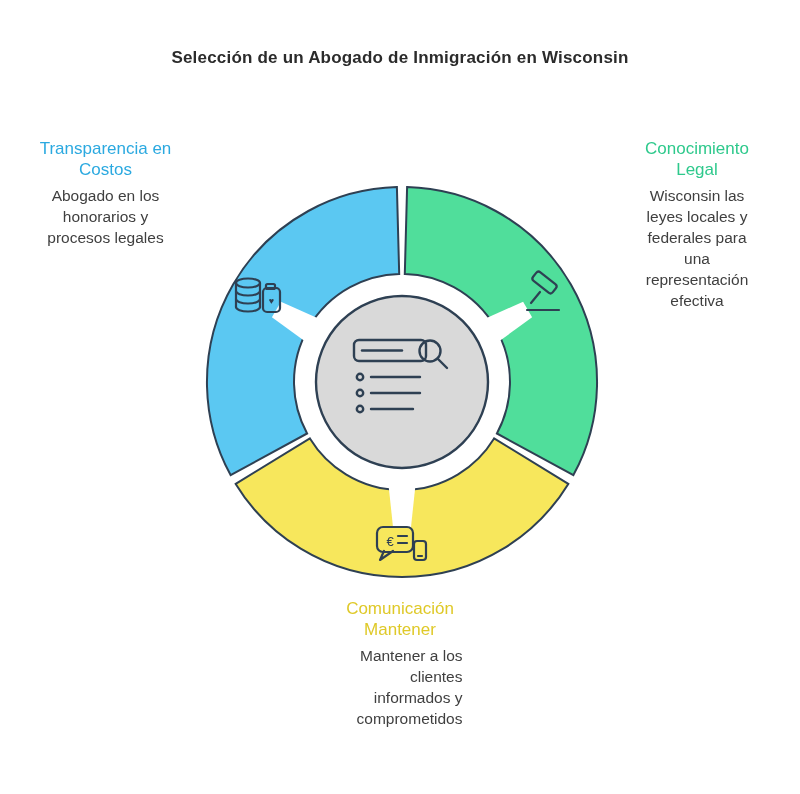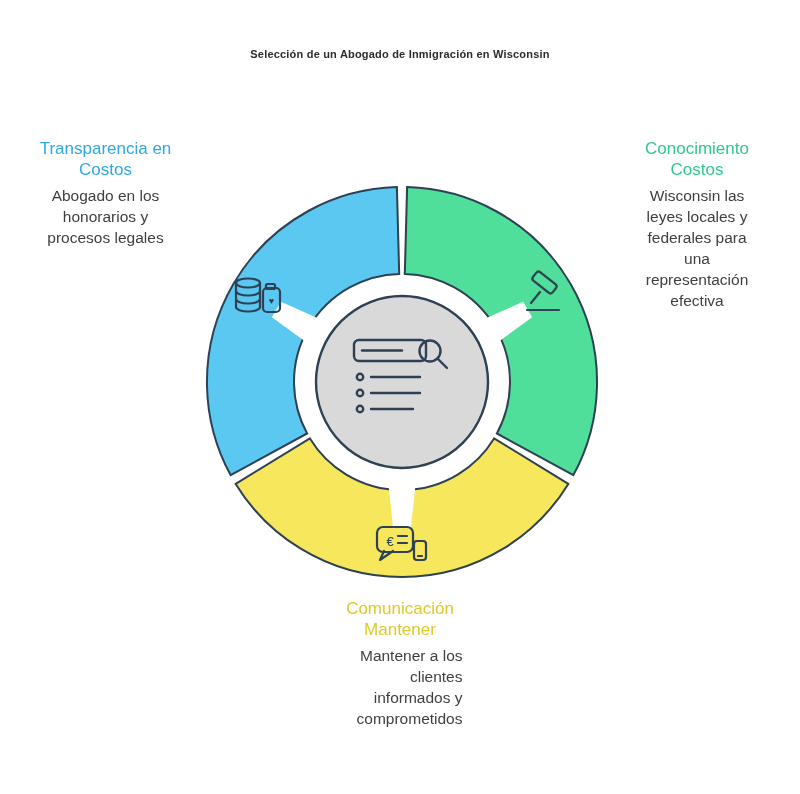--- a/index.html
+++ b/index.html
@@ -10,21 +10,21 @@
     height: 794px;
     background: #ffffff;
     overflow: hidden;
   }
   .page-title {
     position: absolute;
     top: 48px;
     left: 0;
     width: 800px;
     text-align: center;
-    font-size: 11px;
+    font-size: 17px;
     font-weight: bold;
     color: #2b2b2b;
     letter-spacing: 0.2px;
   }
   .label-block {
     position: absolute;
     text-align: center;
   }
   .label-heading {
     font-size: 17px;
@@ -62,21 +62,21 @@
 <div class="canvas">
 
   <div class="page-title">Selección de un Abogado de Inmigración en Wisconsin</div>
 
   <div class="label-block block-transparencia">
     <div class="label-heading" style="color: rgb(43, 169, 224);">Transparencia en Costos</div>
     <div class="label-body">Abogado en los honorarios y procesos legales</div>
   </div>
 
   <div class="label-block block-conocimiento">
-    <div class="label-heading" style="color: rgb(46, 201, 140);">Conocimiento Costos</div>
+    <div class="label-heading" style="color: rgb(46, 201, 140);">Conocimiento Legal</div>
     <div class="label-body">Wisconsin las leyes locales y federales para una representación efectiva</div>
   </div>
 
   <div class="label-block block-comunicacion">
     <div class="label-heading" style="color: rgb(223, 201, 40);">Comunicación Mantener</div>
     <div class="label-body">Mantener a los clientes informados y comprometidos</div>
   </div>
 
   <svg class="diagram" width="800" height="794" viewBox="0 0 800 794">
 

